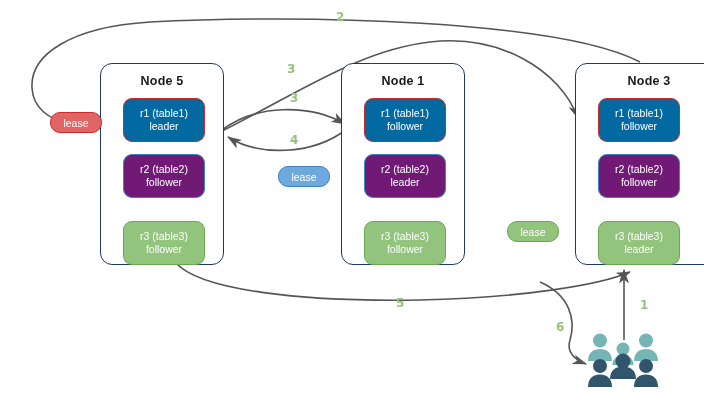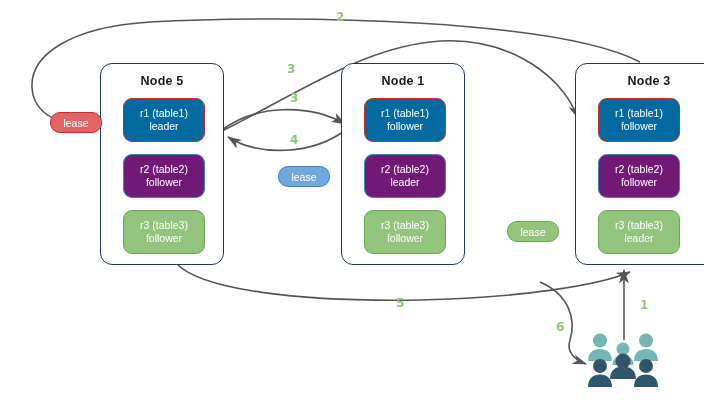--- a/index.html
+++ b/index.html
@@ -61,20 +61,21 @@
     background: #0369a1;
     border: 1.5px solid #cc2b2b;
   }
   .rep-blue {
     background: #701a75;
     border: 1.5px solid #3d85c6;
   }
   .rep-green {
     background: #93c47d;
     border: 1.5px solid #6aa84f;
+    margin-top: 11px;
   }
   .lease {
     position: absolute;
     box-sizing: border-box;
     border-radius: 10px;
     display: flex;
     align-items: center;
     justify-content: center;
     color: #ffffff;
     font-size: 10.5px;

